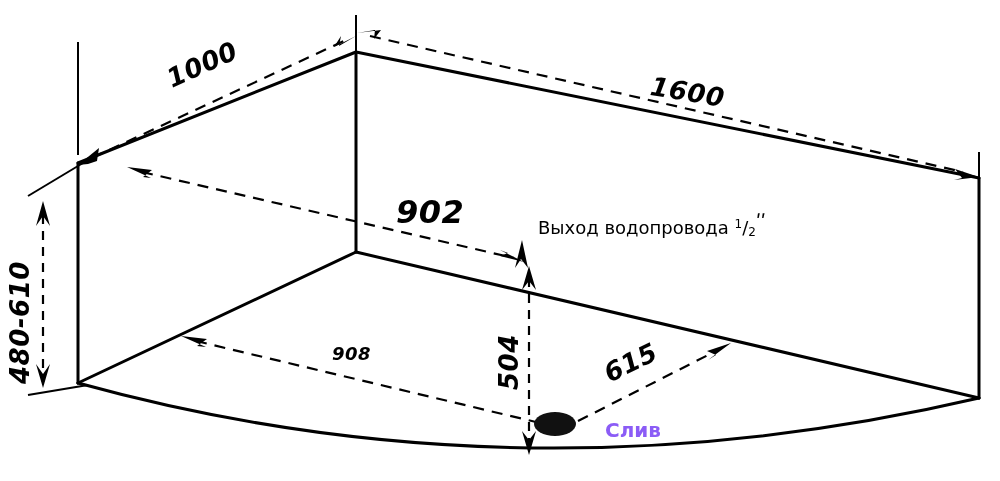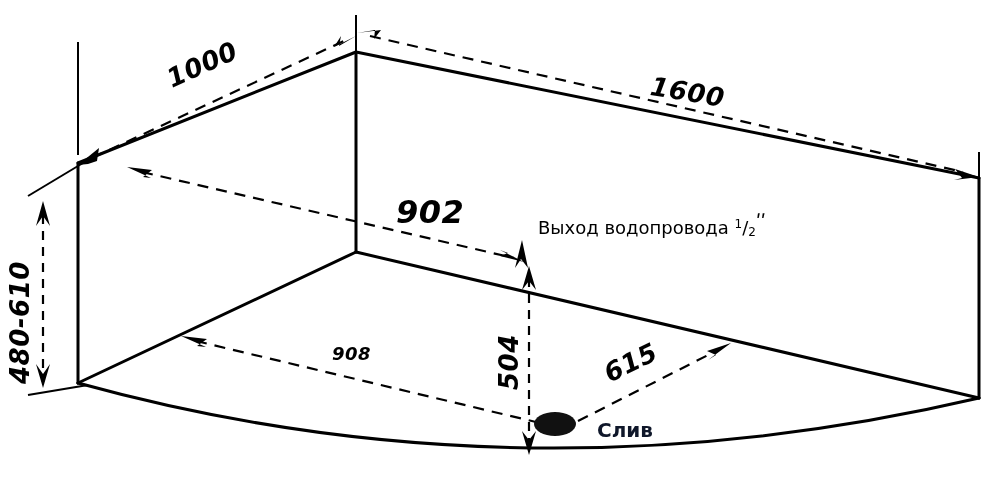--- a/index.html
+++ b/index.html
@@ -79,23 +79,24 @@
     color: #000000;
     white-space: nowrap;
     line-height: 1.35;
     font-size: 18px;
   }
   .drain-label {
     position: absolute;
     font-family: "DejaVu Sans", sans-serif;
     font-weight: bold;
     font-style: normal;
-    color: #0f172a;
+    color: #8b5cf6;
     white-space: nowrap;
     font-size: 20px;
+    margin-left: 8px;
   }
   #label-1000 {
     left: 163px;
     top: 68px;
     font-size: 26px;
     transform: rotate(-24.5deg);
     transform-origin: left top;
   }
   #label-1600 {
     left: 653px;

